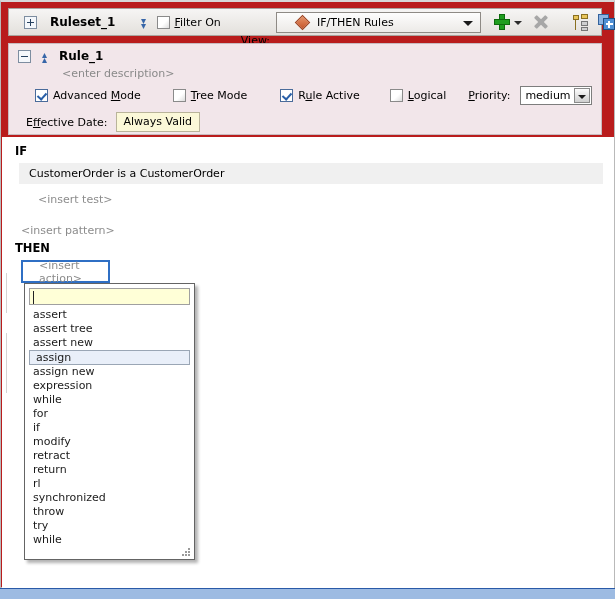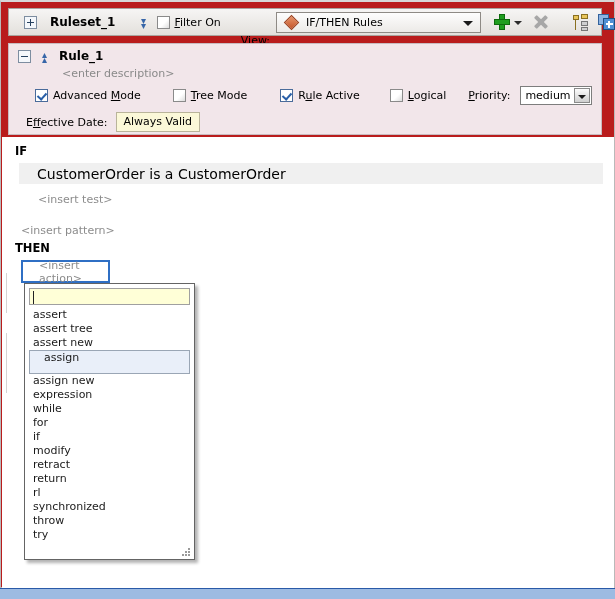--- a/index.html
+++ b/index.html
@@ -127,21 +127,21 @@
 
   .view-label { margin-left: 20px; white-space: nowrap; margin-top: 36px; }
 
   .view-combo {
     margin-left: 6px;
     width: 205px; height: 21px;
     background: linear-gradient(#fdfdfd,#eceae7);
     border: 1px solid #8e8a85;
     display: flex;
     align-items: center;
-    padding-left: 9px;
+    padding-left: 20px;
     position: relative;
     flex: 0 0 auto;
   }
   .diamond {
     width: 11px; height: 11px;
     background: linear-gradient(135deg,#e8956a,#c4552a);
     transform: rotate(45deg);
     border: 1px solid #9b3f1c;
     flex: 0 0 auto;
   }
@@ -353,22 +353,22 @@
   .kw-if   { left: 13px; top: 7px; }
   .kw-then { left: 13px; top: 104px; }
 
   .pattern-row {
     position: absolute;
     left: 17px; top: 26px;
     width: 584px; height: 21px;
     background: #f0f0f0;
     display: flex;
     align-items: center;
-    padding-left: 18px;
-    font-size: 14px;
+    padding-left: 10px;
+    font-size: 11px;
   }
 
   .insert-test {
     position: absolute;
     left: 36px; top: 56px;
     color: #8c8c8c;
     font-size: 11px;
   }
   .insert-pattern {
     position: absolute;
@@ -423,23 +423,23 @@
     height: 14px;
     line-height: 14px;
     font-size: 11px;
     padding-left: 4px;
     color: #1a1a1a;
     white-space: nowrap;
   }
   .popup-item.selected {
     background: #e9eff9;
     border: 1px solid #9aa6b5;
-    height: 24px;
+    height: 15px;
     line-height: 13px;
-    padding-left: 14px;
+    padding-left: 6px;
   }
   .resize-grip {
     position: absolute;
     right: 4px; bottom: 3px;
     width: 9px; height: 9px;
   }
   .resize-grip i {
     position: absolute;
     width: 2px; height: 2px;
     background: #9a9a9a;

